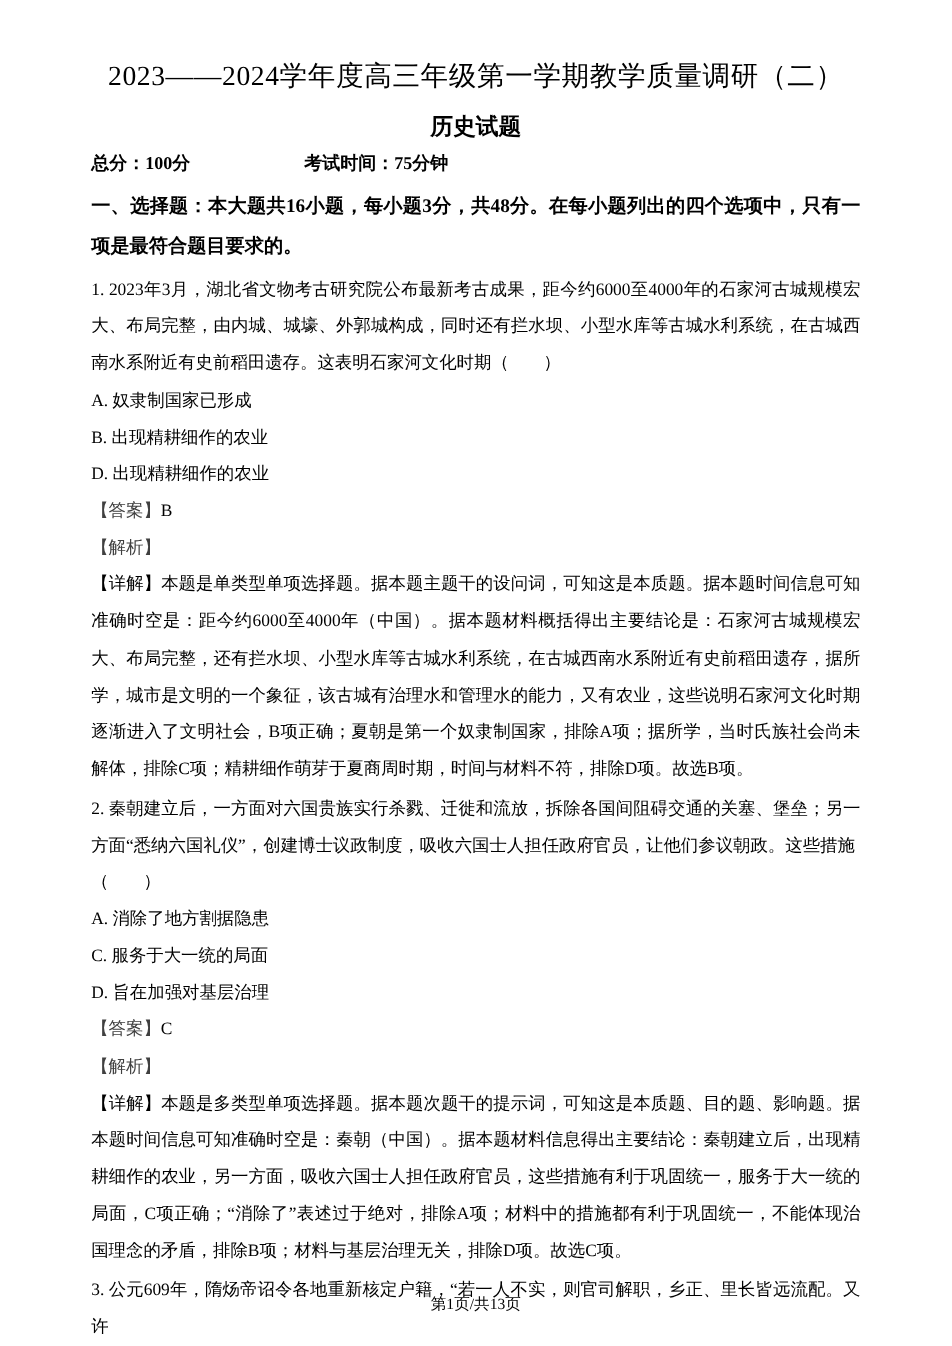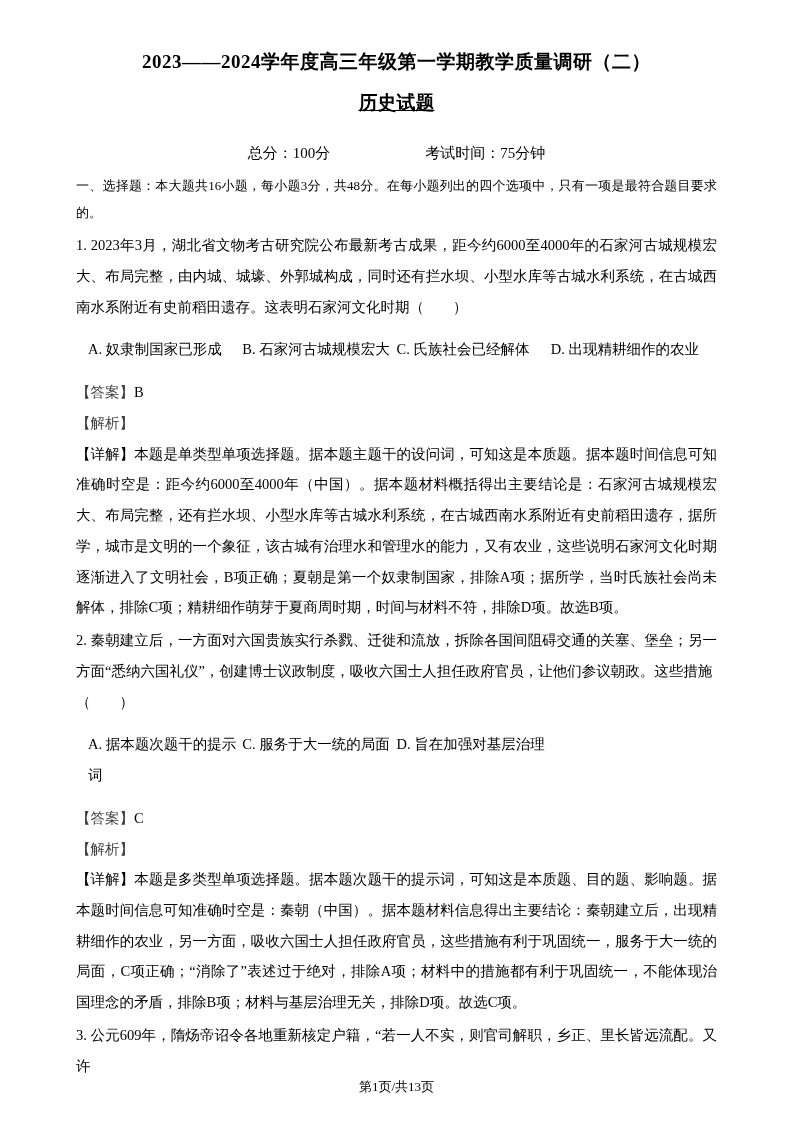--- a/index.html
+++ b/index.html
@@ -10,62 +10,60 @@
     font-family: "Liberation Serif", "DejaVu Serif", serif;
     color: #000000;
     box-sizing: border-box;
   }
   .page {
     padding: 52px 76px 70px 76px;
     box-sizing: border-box;
   }
   .title {
     text-align: center;
-    font-weight: bold;
-    font-size: 19px;
+    font-weight: normal;
+    font-size: 23px;
     line-height: 1.0;
     margin: 0 0 22px 0;
     letter-spacing: 0.5px;
   }
   .subtitle {
     text-align: center;
     font-weight: bold;
     font-size: 19px;
     line-height: 1.0;
-    margin: 0 0 28px 0;
-    text-decoration: underline;
+    margin: 0 0 8px 0;
   }
   .info-line {
     display: flex;
-    justify-content: center;
     gap: 95px;
-    font-weight: normal;
+    font-weight: bold;
     font-size: 15px;
     margin: 0 0 6px 0;
     line-height: 1.8;
   }
   .section-intro {
-    font-weight: normal;
-    font-size: 13px;
+    font-weight: bold;
+    font-size: 16px;
     line-height: 2.05;
     text-align: justify;
     margin: 0 0 4px 0;
   }
   p.body-text {
     font-size: 14.5px;
     line-height: 2.12;
     text-align: justify;
     margin: 0;
   }
   .options {
     display: grid;
-    grid-template-columns: 1fr 1fr 1fr 1fr;
+    grid-template-columns: 1fr;
     font-size: 14.5px;
     line-height: 2.12;
-    margin: 12px;
+    margin: 0;
   }
   .options .opt { text-align: left; }
   .tag-line {
     font-size: 14.5px;
     line-height: 2.12;
     margin: 0;
   }
   .blue { color: #404040; }
   .detail-para {
     font-size: 14.5px;
@@ -96,40 +94,39 @@
     <span>总分：100分</span>
     <span>考试时间：75分钟</span>
   </div>
 
   <p class="section-intro">一、选择题：本大题共16小题，每小题3分，共48分。在每小题列出的四个选项中，只有一项是最符合题目要求的。</p>
 
   <div class="q-block">
     <p class="body-text">1. 2023年3月，湖北省文物考古研究院公布最新考古成果，距今约6000至4000年的石家河古城规模宏大、布局完整，由内城、城壕、外郭城构成，同时还有拦水坝、小型水库等古城水利系统，在古城西南水系附近有史前稻田遗存。这表明石家河文化时期（　　）</p>
     <div class="options">
       <span class="opt">A. 奴隶制国家已形成</span>
-      <span class="opt">B. 石家河古城规模宏大</span>
-      <span class="opt">C. 氏族社会已经解体</span>
+      <span class="opt">B. 出现精耕细作的农业</span>
       <span class="opt">D. 出现精耕细作的农业</span>
     </div>
     <p class="tag-line">
       <span class="blue">【答案】</span><span>B</span>
     </p>
     <p class="tag-line">
       <span class="blue">【解析】</span>
     </p>
     <p class="detail-para">
       <span>【详解】</span><span>本题是单类型单项选择题。据本题主题干的设问词，可知这是本质题。据本题时间信息可知准确时空是：距今约6000至4000年（中国）。据本题材料概括得出主要结论是：石家河古城规模宏大、布局完整，还有拦水坝、小型水库等古城水利系统，在古城西南水系附近有史前稻田遗存，据所学，城市是文明的一个象征，该古城有治理水和管理水的能力，又有农业，这些说明石家河文化时期逐渐进入了文明社会，B项正确；夏朝是第一个奴隶制国家，排除A项；据所学，当时氏族社会尚未解体，排除C项；精耕细作萌芽于夏商周时期，时间与材料不符，排除D项。故选B项。</span>
     </p>
   </div>
 
   <div class="q-block">
     <p class="body-text">2. 秦朝建立后，一方面对六国贵族实行杀戮、迁徙和流放，拆除各国间阻碍交通的关塞、堡垒；另一方面“悉纳六国礼仪”，创建博士议政制度，吸收六国士人担任政府官员，让他们参议朝政。这些措施</p>
     <p class="body-text">（　　）</p>
     <div class="options">
-      <span class="opt">A. 据本题次题干的提示词</span>
+      <span class="opt">A. 消除了地方割据隐患</span>
       <span class="opt">C. 服务于大一统的局面</span>
       <span class="opt">D. 旨在加强对基层治理</span>
     </div>
     <p class="tag-line">
       <span class="blue">【答案】</span><span>C</span>
     </p>
     <p class="tag-line">
       <span class="blue">【解析】</span>
     </p>
     <p class="detail-para">

